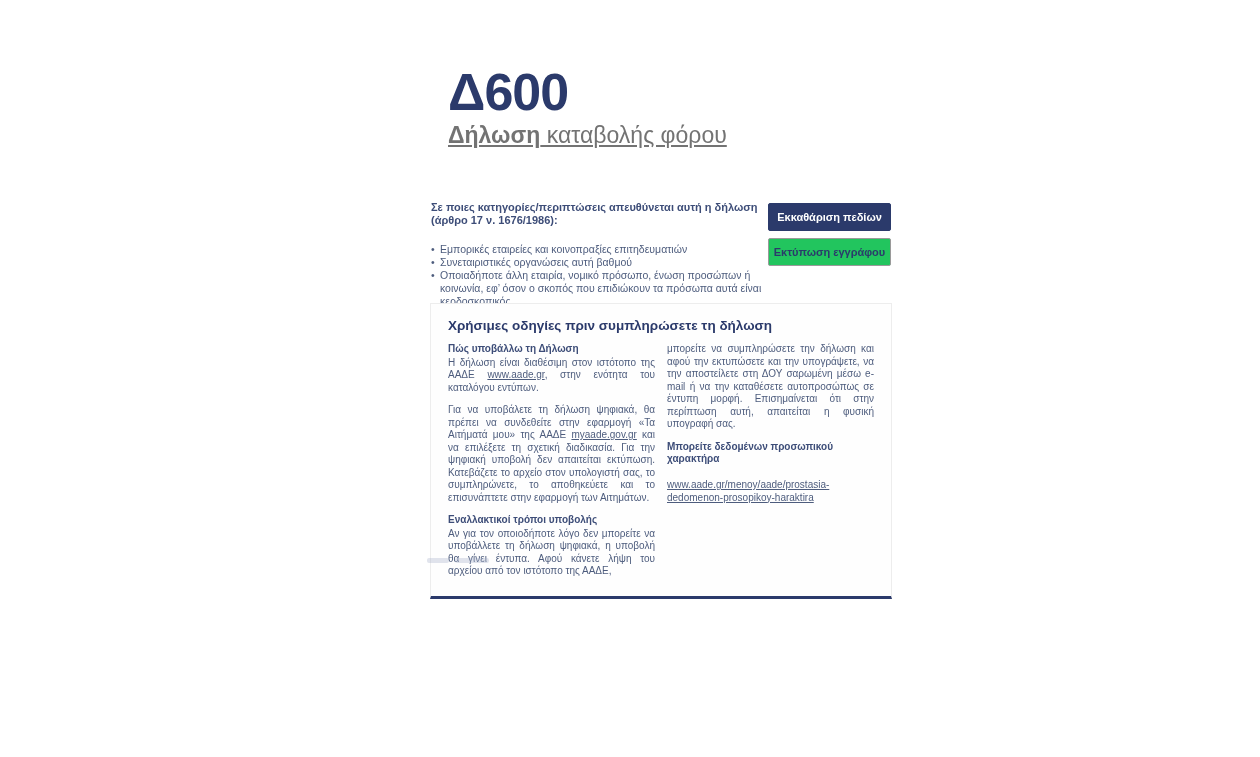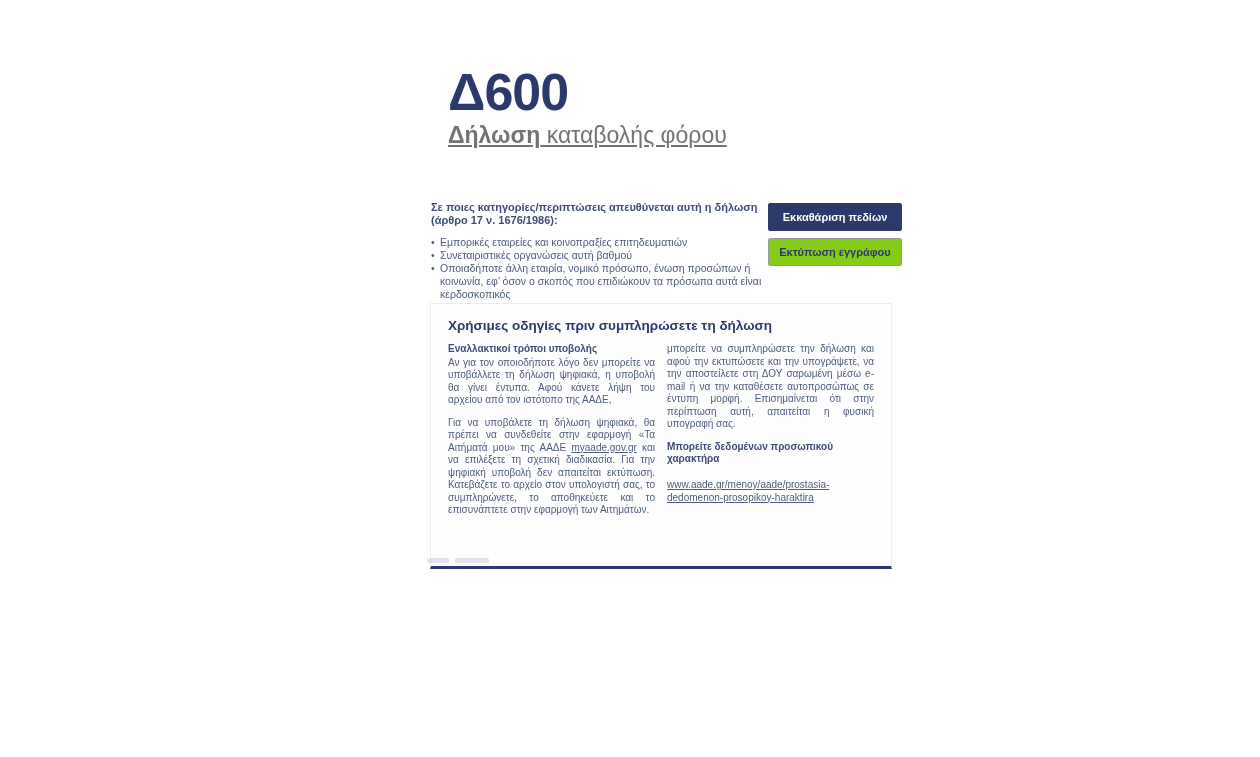--- a/index.html
+++ b/index.html
@@ -21,47 +21,47 @@
   .form-subtitle {
     margin-top: 4px; font-size: 23px; line-height: 27px; color: #737373; text-decoration: underline;
   }
   .form-subtitle .b { font-weight: 700; }
 
   
   .categories { position: absolute; left: 431px; top: 201px; width: 332px; }
   .cat-heading {
     font-size: 11px; font-weight: 700; color: #3d4d78; line-height: 13px;
   }
-  .cat-list { list-style: none; margin-top: 9px; }
+  .cat-list { list-style: none; margin-top: 16px; }
   .cat-list li {
     position: relative; padding-left: 9px;
     font-size: 10.5px; line-height: 13px; color: #4d5c7d;
   }
   .cat-list li::before {
     content: "•"; position: absolute; left: 0; top: 0; color: #4d5c7d;
   }
 
   
   .actions { position: absolute; left: 768px; top: 203px; width: 123px; }
   .btn {
     display: flex; align-items: center; justify-content: center;
-    width: 134px; height: 28px; font-size: 11px; font-weight: 700;
+    width: 123px; height: 28px; font-size: 11px; font-weight: 700;
     border-radius: 2px; cursor: pointer; font-family: inherit;
   }
   .btn-primary {
     background: #2b3a6b; color: #ffffff; border: 1px solid #2b3a6b;
     margin-bottom: 7px;
   }
   .btn-secondary {
-    background: #84cc16; color: #2b3a6b; border: 1px solid #9a9a9a;
+    background: #22c55e; color: #2b3a6b; border: 1px solid #9a9a9a;
   }
 
   
   .instructions {
-    position: absolute; left: 430px; top: 303px; width: 462px; height: 266px;
+    position: absolute; left: 430px; top: 303px; width: 462px; height: 296px;
     background: #fefefe;
     border: 1px solid #ededed;
     border-bottom: 3px solid #2b3a6b;
     padding: 14px 17px 12px 17px;
   }
   .instr-title {
     font-size: 13.5px; font-weight: 700; color: #2b3a6b; margin-bottom: 10px;
   }
   .instr-cols { display: flex; gap: 12px; }
   .col { width: 208px; font-size: 10px; line-height: 12.5px; color: #4d5c7d; text-align: justify; }
@@ -104,25 +104,29 @@
     <button class="btn btn-primary">Εκκαθάριση πεδίων</button>
     <button class="btn btn-secondary">Εκτύπωση εγγράφου</button>
   </div>
 
   <div class="instructions">
     <div class="instr-title">Χρήσιμες οδηγίες πριν συμπληρώσετε τη δήλωση</div>
     <div class="instr-cols">
 
       <div class="col">
         <p>
-          <span class="sec-h" style="display:block">Εναλλακτικοί τρόποι υποβολής</span>
-          <span>Αν για τον οποιοδήποτε λόγο δεν μπορείτε να υποβάλλετε τη δήλωση ψηφιακά, η υποβολή θα γίνει έντυπα. Αφού κάνετε λήψη του αρχείου από τον ιστότοπο της ΑΑΔΕ,</span>
+          <span class="sec-h" style="display:block">Πώς υποβάλλω τη Δήλωση</span>
+          <span>Η δήλωση είναι διαθέσιμη  στον ιστότοπο της ΑΑΔΕ </span><span class="link">www.aade.gr</span><span>, στην ενότητα του καταλόγου εντύπων.</span>
         </p>
         <p>
           <span>Για να  υποβάλετε τη δήλωση ψηφιακά, θα πρέπει να συνδεθείτε στην εφαρμογή «Τα Αιτήματά μου» της ΑΑΔΕ </span><span class="link">myaade.gov.gr</span><span> και να επιλέξετε τη σχετική διαδικασία. Για την ψηφιακή υποβολή δεν απαιτείται εκτύπωση. Κατεβάζετε το αρχείο στον υπολογιστή σας, το συμπληρώνετε, το αποθηκεύετε και το επισυνάπτετε στην εφαρμογή των Αιτημάτων.</span>
+        </p>
+        <p>
+          <span class="sec-h" style="display:block">Εναλλακτικοί τρόποι υποβολής</span>
+          <span>Αν για τον οποιοδήποτε λόγο δεν μπορείτε να υποβάλλετε τη δήλωση ψηφιακά, η υποβολή θα γίνει έντυπα. Αφού κάνετε λήψη του αρχείου από τον ιστότοπο της ΑΑΔΕ,</span>
         </p>
       </div>
 
       <div class="col">
         <p>μπορείτε να συμπληρώσετε την δήλωση και αφού την εκτυπώσετε και την υπογράψετε, να την  αποστείλετε στη ΔΟΥ σαρωμένη μέσω e-mail ή να την καταθέσετε αυτοπροσώπως σε έντυπη μορφή.  Επισημαίνεται ότι στην περίπτωση αυτή, απαιτείται η φυσική υπογραφή σας.</p>
         <p>
           <span class="sec-h" style="display:block">Μπορείτε δεδομένων προσωπικού χαρακτήρα</span>
           <br>
           <span class="link">www.aade.gr/menoy/aade/prostasia-dedomenon-prosopikoy-haraktira</span>
         </p>

